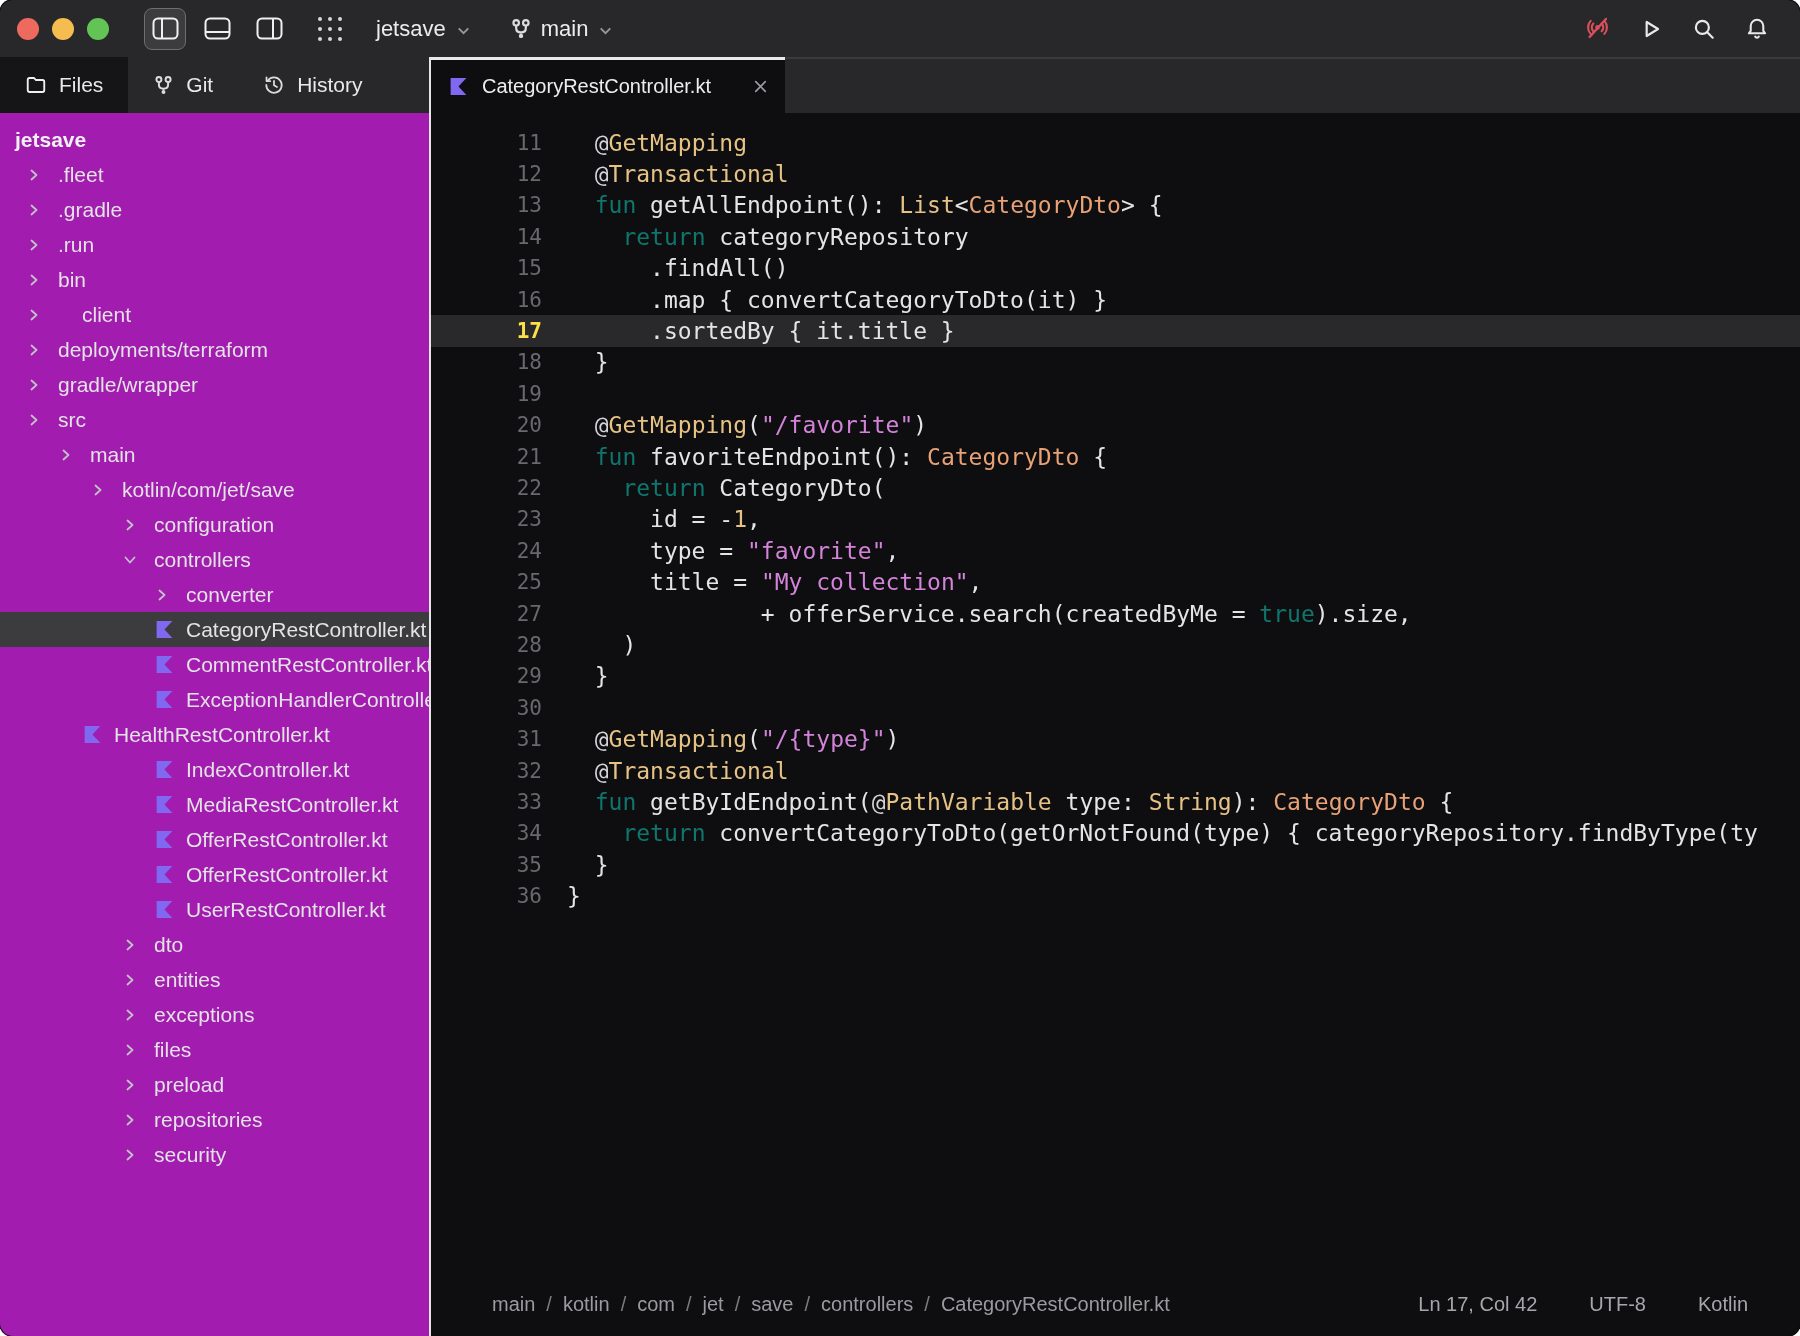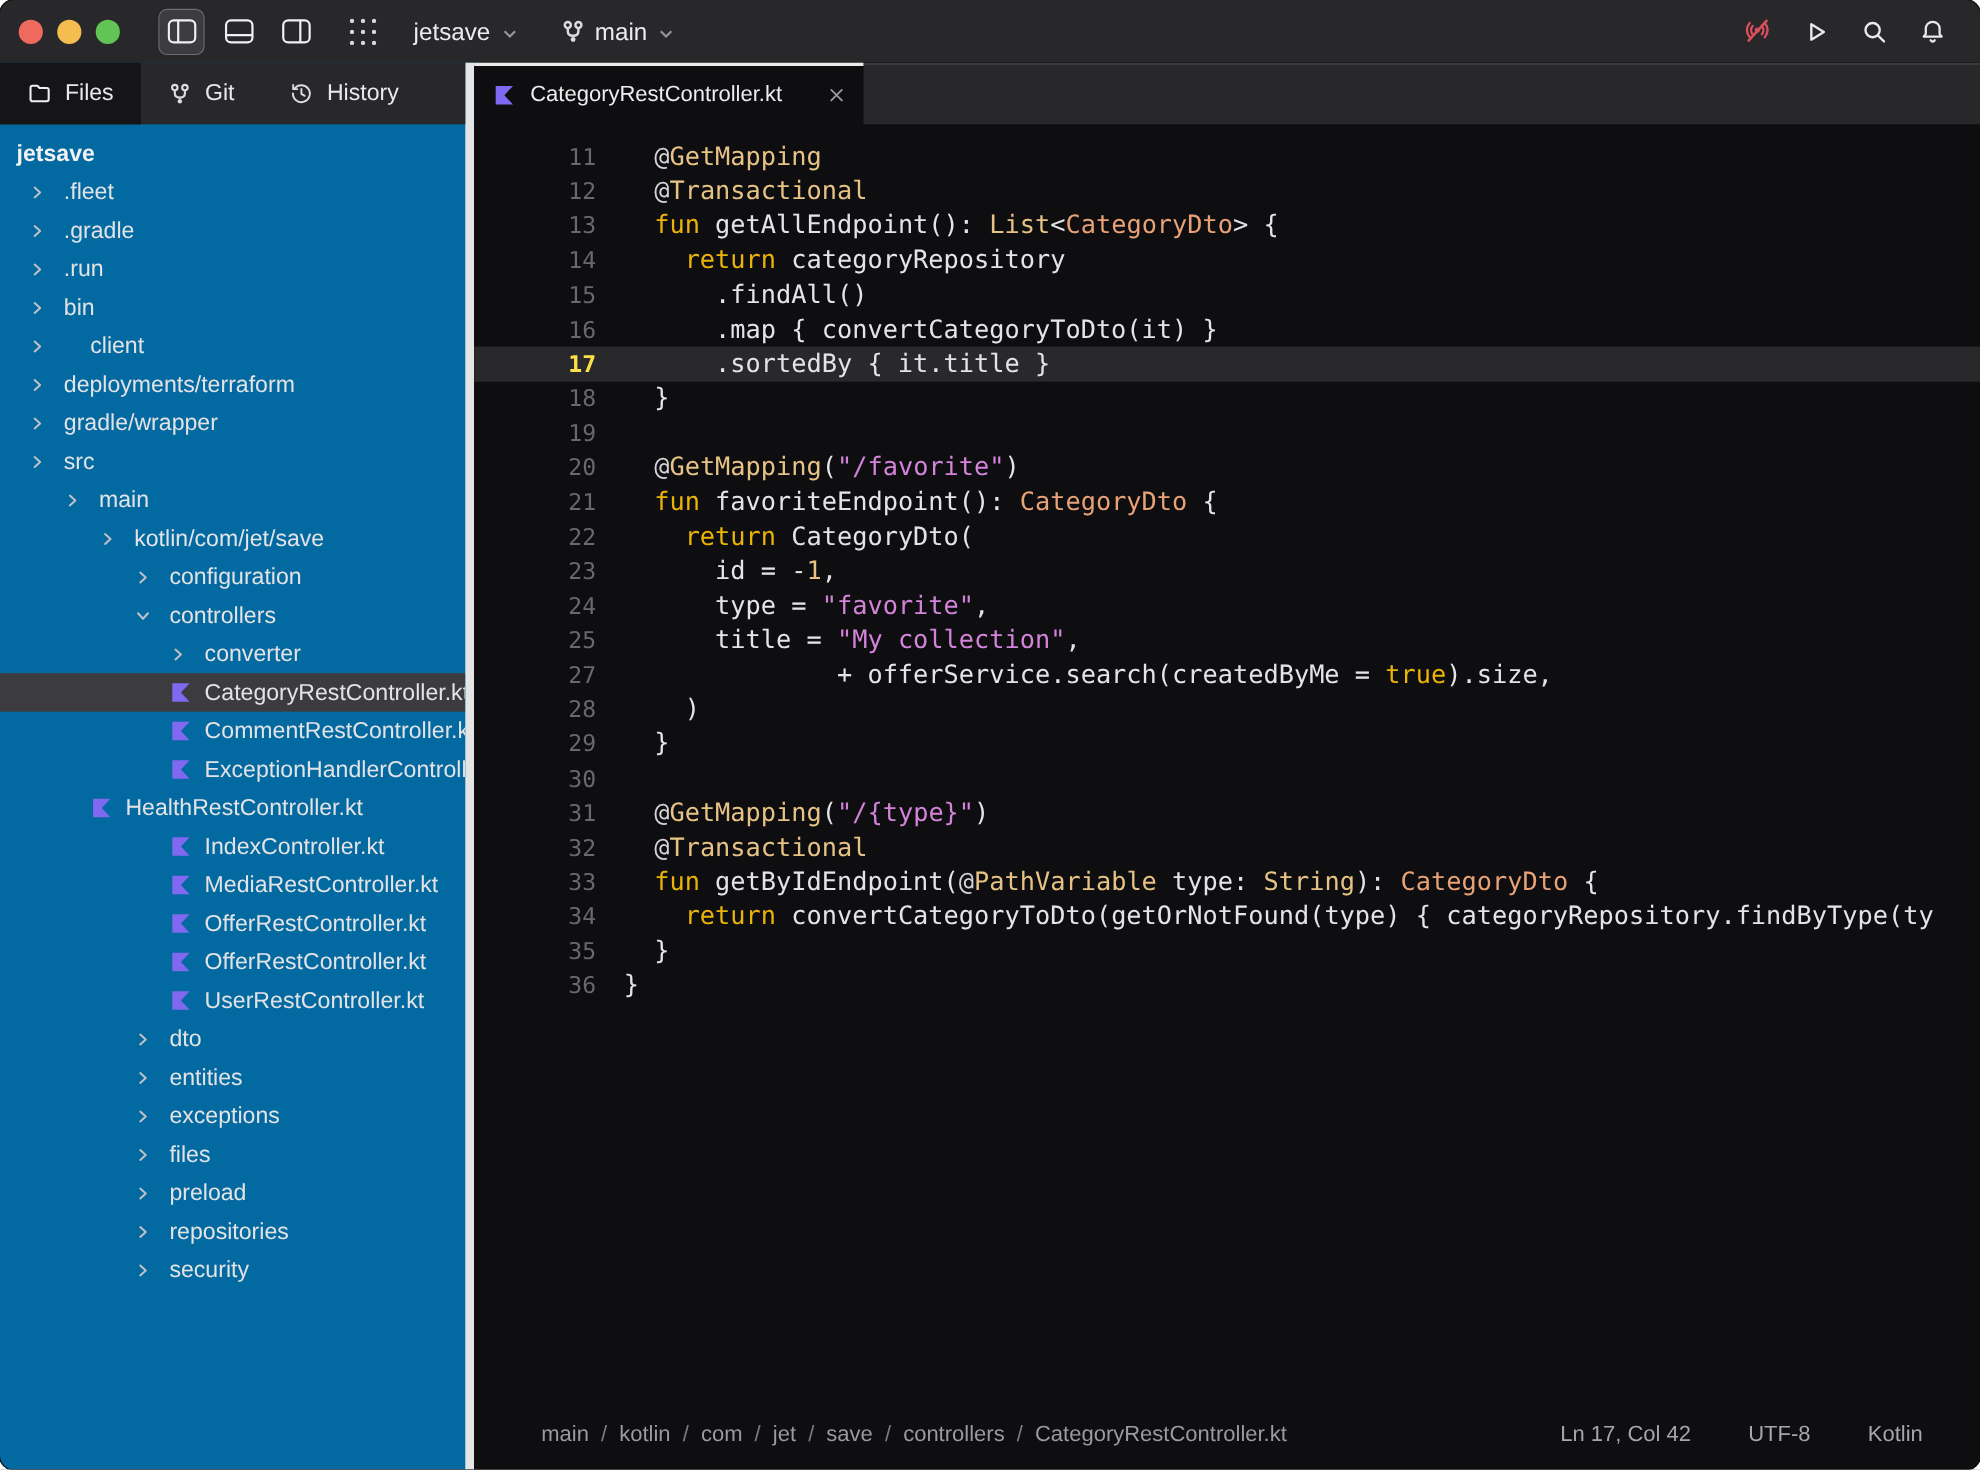--- a/index.html
+++ b/index.html
@@ -14,21 +14,21 @@
   .pbtn.active{background:#3c3c3f;border-color:#6d6d72;}
   .dots{margin-left:20px;display:grid;grid-template-columns:repeat(3,4px);grid-template-rows:repeat(3,4px);gap:6px;padding:8px;}
   .dots i{width:4px;height:4px;border-radius:50%;background:#d9d9dc;}
   .selector{display:flex;align-items:center;gap:9px;margin-left:26px;color:#ececee;font-size:22px;}
   .selector .chev-down{margin-top:3px;}
   .toolbar-right{margin-left:auto;display:flex;align-items:center;gap:27px;}
   .icon-btn{display:flex;align-items:center;justify-content:center;}
 
   
   .main-row{flex:1;display:flex;min-height:0;}
-  .sidebar{width:431px;flex:none;background:#0369a1;display:flex;flex-direction:column;border-right:8px solid #e5e5e5;box-sizing:border-box;}
+  .sidebar{width:431px;flex:none;background:#a21caf;display:flex;flex-direction:column;border-right:2px solid #e5e5e5;box-sizing:border-box;}
   .side-tabs{height:56px;flex:none;background:#28282a;display:flex;align-items:stretch;}
   .side-tab{display:flex;align-items:center;gap:12px;padding:0 25px;font-size:21px;color:#e9e9eb;}
   .side-tab.active{background:#151517;}
   .tree{flex:1;overflow:hidden;padding-top:9px;font-size:21px;color:#e3e3e6;}
   .trow{height:35px;display:flex;align-items:center;white-space:nowrap;overflow:hidden;}
   .trow.selected{background:#3c3c3f;}
   .trow .chev{flex:none;margin-right:16px;}
   .trow .chev.exp{transform:rotate(90deg);}
   .trow .kicon{flex:none;margin-right:11px;}
   .trow.root{font-weight:700;color:#f2f2f4;}
@@ -38,21 +38,21 @@
   .tabstrip{height:56px;flex:none;background:#28282a;box-shadow:inset 0 2px 0 #3a3a3d;display:flex;}
   .etab{width:354px;box-sizing:border-box;background:#0e0e10;border-top:3px solid #eaeaea;display:flex;align-items:center;padding:0 16px 0 17px;gap:13px;}
   .etab .title{font-size:20px;color:#ededef;flex:1;}
   .code{flex:1;overflow:hidden;padding-top:14px;font-family:"DejaVu Sans Mono",monospace;font-size:23px;}
   .cl{height:31.4px;display:flex;align-items:center;}
   .cl.hl{background:#29292c;}
   .cl .ln{width:111px;flex:none;text-align:right;color:#68686d;font-size:21px;}
   .cl.hl .ln{color:#fde047;font-weight:bold;}
   .cl .lt{margin-left:25px;white-space:pre;overflow:hidden;}
   .tk-pl{color:#e4e4e6;}
-  .tk-kw{color:#eab308;}
+  .tk-kw{color:#0f766e;}
   .tk-ann{color:#e6c385;}
   .tk-num{color:#e6c385;}
   .tk-at{color:#d4d4d8;}
   .tk-str{color:#d383d9;}
   .tk-typ{color:#e8a276;}
 
   
   .statusbar{height:64px;flex:none;display:flex;align-items:center;padding:0 52px 0 61px;font-size:20px;color:#9b9b9f;background:#0e0e10;}
   .crumbs{display:flex;align-items:center;white-space:nowrap;overflow:hidden;}
   .crumbs .sep{margin:0 11px;color:#7c7c80;}

